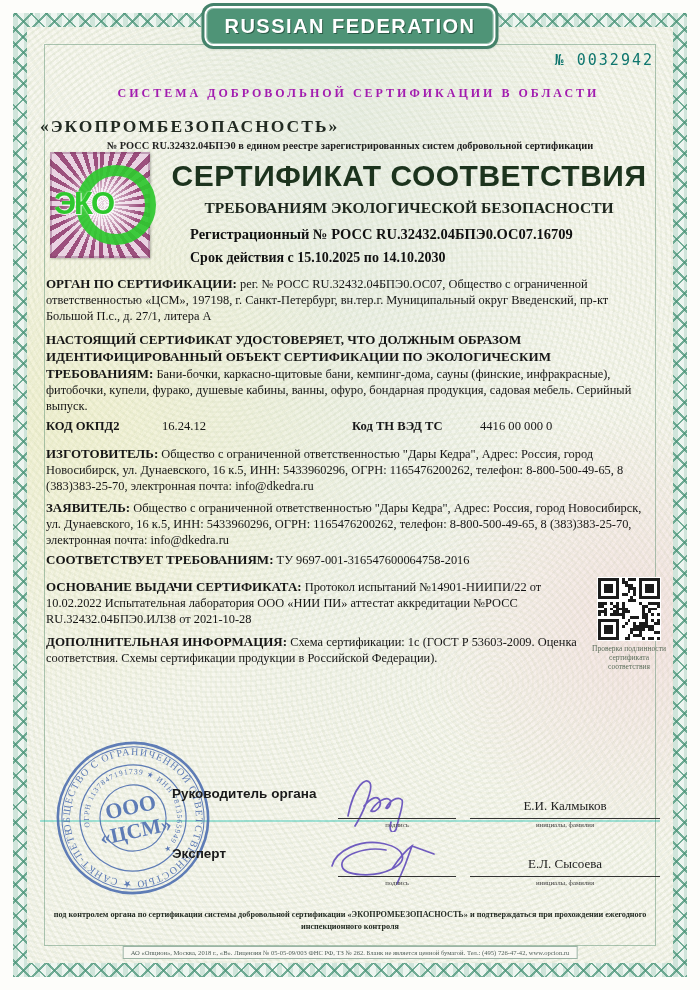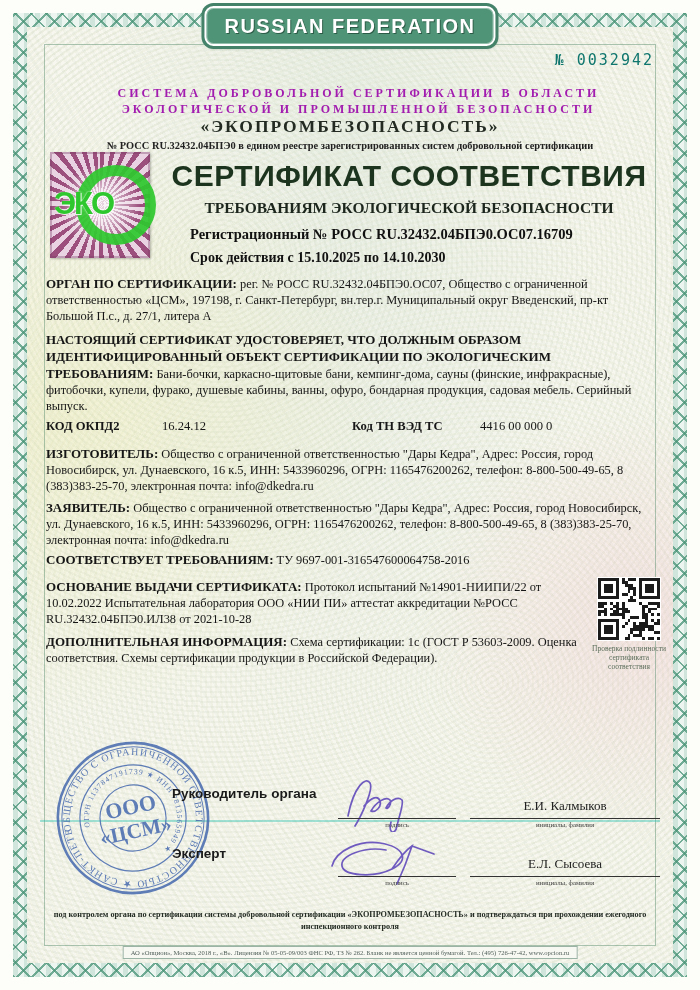--- a/index.html
+++ b/index.html
@@ -28,21 +28,21 @@
     background:#4f9477;color:#fff;font-family:"Liberation Sans",sans-serif;
     font-weight:bold;font-size:20px;letter-spacing:1.5px;padding:7px 18px 6px;
     border:2px solid #fff;border-radius:9px;
     box-shadow:0 0 0 3px #44826a, inset 0 0 0 1px rgba(255,255,255,.4), 1px 2px 3px rgba(40,80,60,.5);
     text-shadow:1px 1px 0 #2c5b47;white-space:nowrap;text-align:right;}
   .serial{position:absolute;top:51px;right:46px;color:#0f766e;
     font-family:"DejaVu Sans Mono",monospace;font-size:15px;letter-spacing:2px;}
   .sysline{position:absolute;left:40px;right:23px;text-align:center;color:#a21caf;
     font-weight:bold;font-size:12px;letter-spacing:3px;}
   .sys1{top:86px;} .sys2{top:102px;}
-  .sysname{position:absolute;left:40px;right:40px;top:116px;text-align:center;color:#222a22;
+  .sysname{position:absolute;left:40px;right:40px;top:116px;color:#222a22;
     font-weight:bold;font-size:17.5px;letter-spacing:2px;}
   .registry{position:absolute;left:40px;right:40px;top:140px;text-align:center;color:#222;
     font-weight:bold;font-size:10.4px;}
   
   .eko{position:absolute;left:50px;top:152px;width:100px;height:106px;
     background:
       radial-gradient(circle at 50% 50%, rgba(255,255,255,.75) 0 14%, rgba(255,255,255,0) 55%),
       repeating-conic-gradient(from 0deg at 50% 50%, #9c4f7d 0 5deg, #e9d3e2 5deg 11deg),
       #b06090;
     box-shadow:inset 0 0 0 2px rgba(120,60,100,.35), 1px 1px 2px rgba(0,0,0,.25);}
@@ -90,21 +90,20 @@
 
 <div class="page">
   <div class="frame-band"></div>
   <div class="frame-inner"></div>
   <div class="inner-line"></div>
 
   <div class="badge">RUSSIAN FEDERATION</div>
   <div class="serial">№ 0032942</div>
 
   <div class="sysline sys1">СИСТЕМА ДОБРОВОЛЬНОЙ СЕРТИФИКАЦИИ В ОБЛАСТИ</div>
-  <div class="sysline sys2">ЭКОЛОГИЧЕСКОЙ И ПРОМЫШЛЕННОЙ БЕЗОПАСНОСТИ</div>
   <div class="sysname">«ЭКОПРОМБЕЗОПАСНОСТЬ»</div>
   <div class="registry">№ РОСС RU.32432.04БПЭ0 в едином реестре зарегистрированных систем добровольной сертификации</div>
 
   <div class="eko">
     <div class="eko-ring"></div>
     <div class="eko-txt">ЭКО</div>
   </div>
 
   <div class="title">СЕРТИФИКАТ СООТВЕТСТВИЯ</div>
   <div class="subtitle">ТРЕБОВАНИЯМ ЭКОЛОГИЧЕСКОЙ БЕЗОПАСНОСТИ</div>

